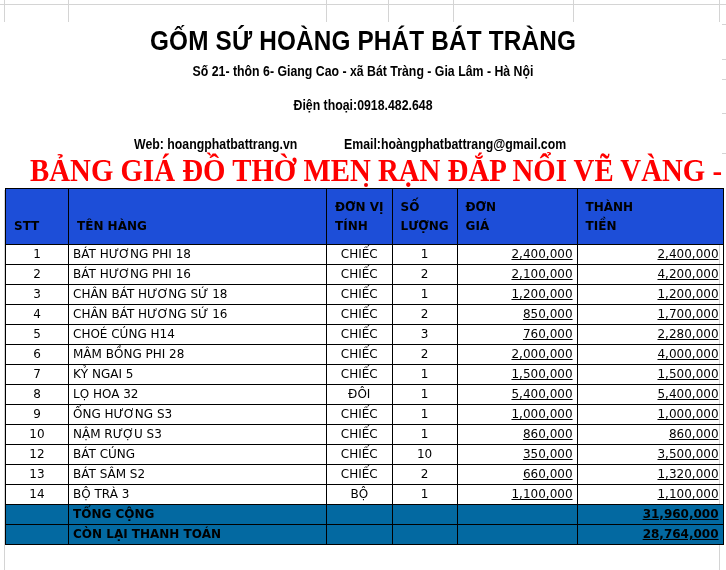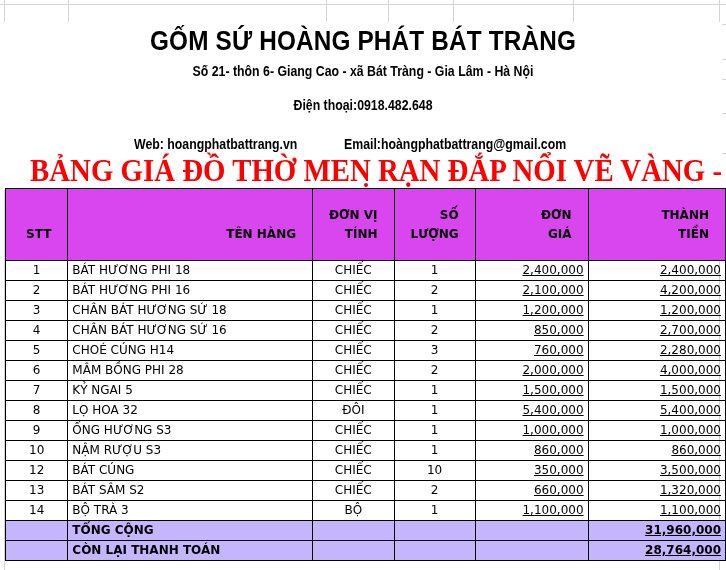--- a/index.html
+++ b/index.html
@@ -8,25 +8,25 @@
   .gridh { position:absolute; left:0; height:1px; background:#d4d4d4; }
   .title { position:absolute; left:0; top:26px; width:726px; text-align:center; font-size:27px; font-weight:bold; color:#000; letter-spacing:0.2px; transform:scaleX(0.9); transform-origin:center; }
   .address { position:absolute; left:0; top:63px; width:726px; text-align:center; font-size:14px; font-weight:bold; color:#000; transform:scaleX(0.88); }
   .phone { position:absolute; left:0; top:97px; width:726px; text-align:center; font-size:14px; font-weight:bold; color:#000; transform:scaleX(0.88); }
   .web { position:absolute; left:134px; top:136px; font-size:14px; font-weight:bold; color:#000; transform:scaleX(0.88); transform-origin:left; }
   .email { position:absolute; left:344px; top:136px; font-size:14px; font-weight:bold; color:#000; transform:scaleX(0.88); transform-origin:left; }
   .red-title { position:absolute; left:5px; top:153px; width:716px; text-align:center; font-family:"Liberation Serif", serif; font-size:31px; font-weight:bold; color:#ff0000; white-space:nowrap; transform:scaleX(0.93); transform-origin:center; }
   .sheet-bg { position:absolute; left:0; top:22px; width:722px; height:168px; background:#fff; }
   table.price { position:absolute; left:5px; top:188px; border-collapse:collapse; table-layout:fixed; font-family:"DejaVu Sans", sans-serif; font-size:12px; color:#000; }
   table.price td, table.price th { border:1px solid #000; padding:0 4px; height:19px; line-height:19px; white-space:nowrap; overflow:hidden; }
-  table.price th { background:#d946ef; font-weight:bold; font-size:12px; line-height:19px; vertical-align:bottom; text-align:right; height:39px; padding:16px; }
+  table.price th { background:#1d4ed8; font-weight:bold; font-size:12px; line-height:19px; vertical-align:bottom; text-align:left; height:39px; padding:8px; }
   .c { text-align:center; }
   .r { text-align:right;text-decoration:underline; }
   .l { text-align:left;margin-top:40px; }
-  tr.total td { background:#c4b5fd; font-weight:bold; }
+  tr.total td { background:#0369a1; font-weight:bold; }
   .redmark { position:absolute; left:364px; top:183px; width:4px; height:4px; border-radius:2px; background:#e00; }
 </style>
 </head>
 <body>
 
 <div class="gridv" style="left:4px;height:570px;"></div>
 <div class="gridv" style="left:68px;height:24px;"></div>
 <div class="gridv" style="left:326px;height:24px;"></div>
 <div class="gridv" style="left:388px;height:24px;"></div>
 <div class="gridv" style="left:453px;height:24px;"></div>
@@ -103,21 +103,21 @@
       <td class="c">1</td>
       <td class="r">1,200,000</td>
       <td class="r">1,200,000</td>
     </tr>
     <tr>
       <td class="c">4</td>
       <td class="l">CHÂN BÁT HƯƠNG SỨ 16</td>
       <td class="c">CHIẾC</td>
       <td class="c">2</td>
       <td class="r">850,000</td>
-      <td class="r">2,700,000</td>
+      <td class="r">1,700,000</td>
     </tr>
     <tr>
       <td class="c">5</td>
       <td class="l">CHOÉ CÚNG H14</td>
       <td class="c">CHIẾC</td>
       <td class="c">3</td>
       <td class="r">760,000</td>
       <td class="r">2,280,000</td>
     </tr>
     <tr>

